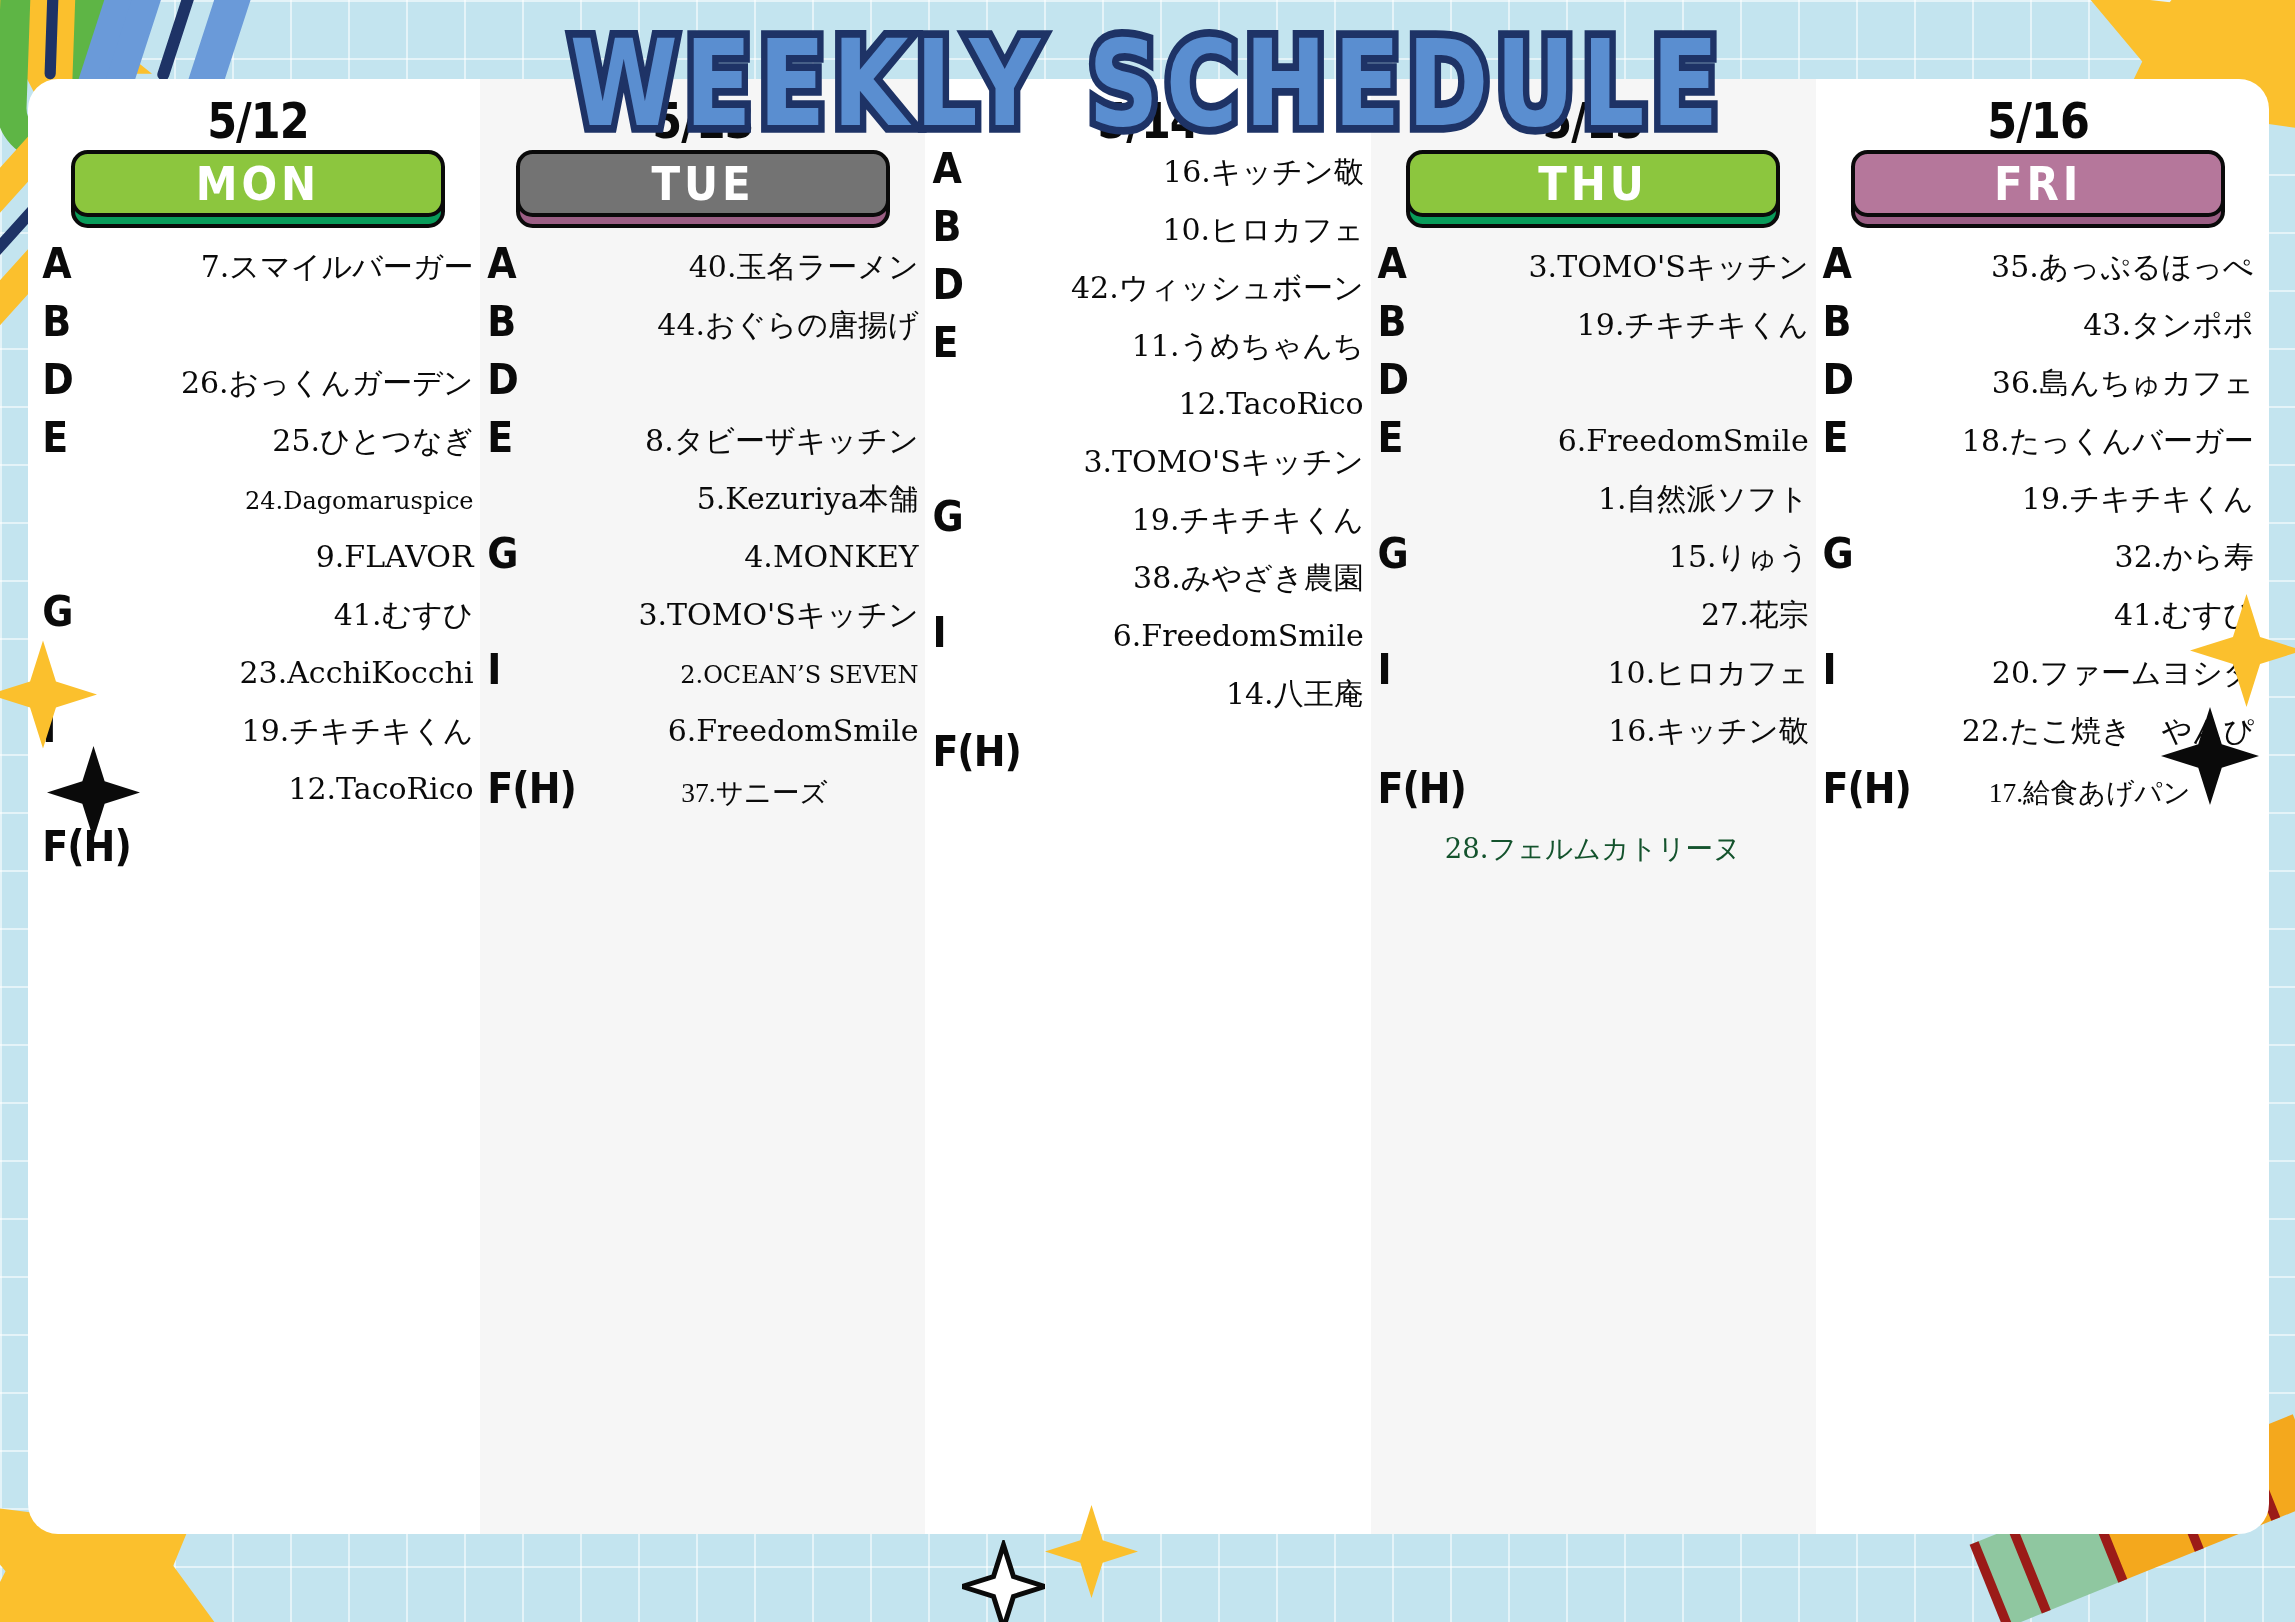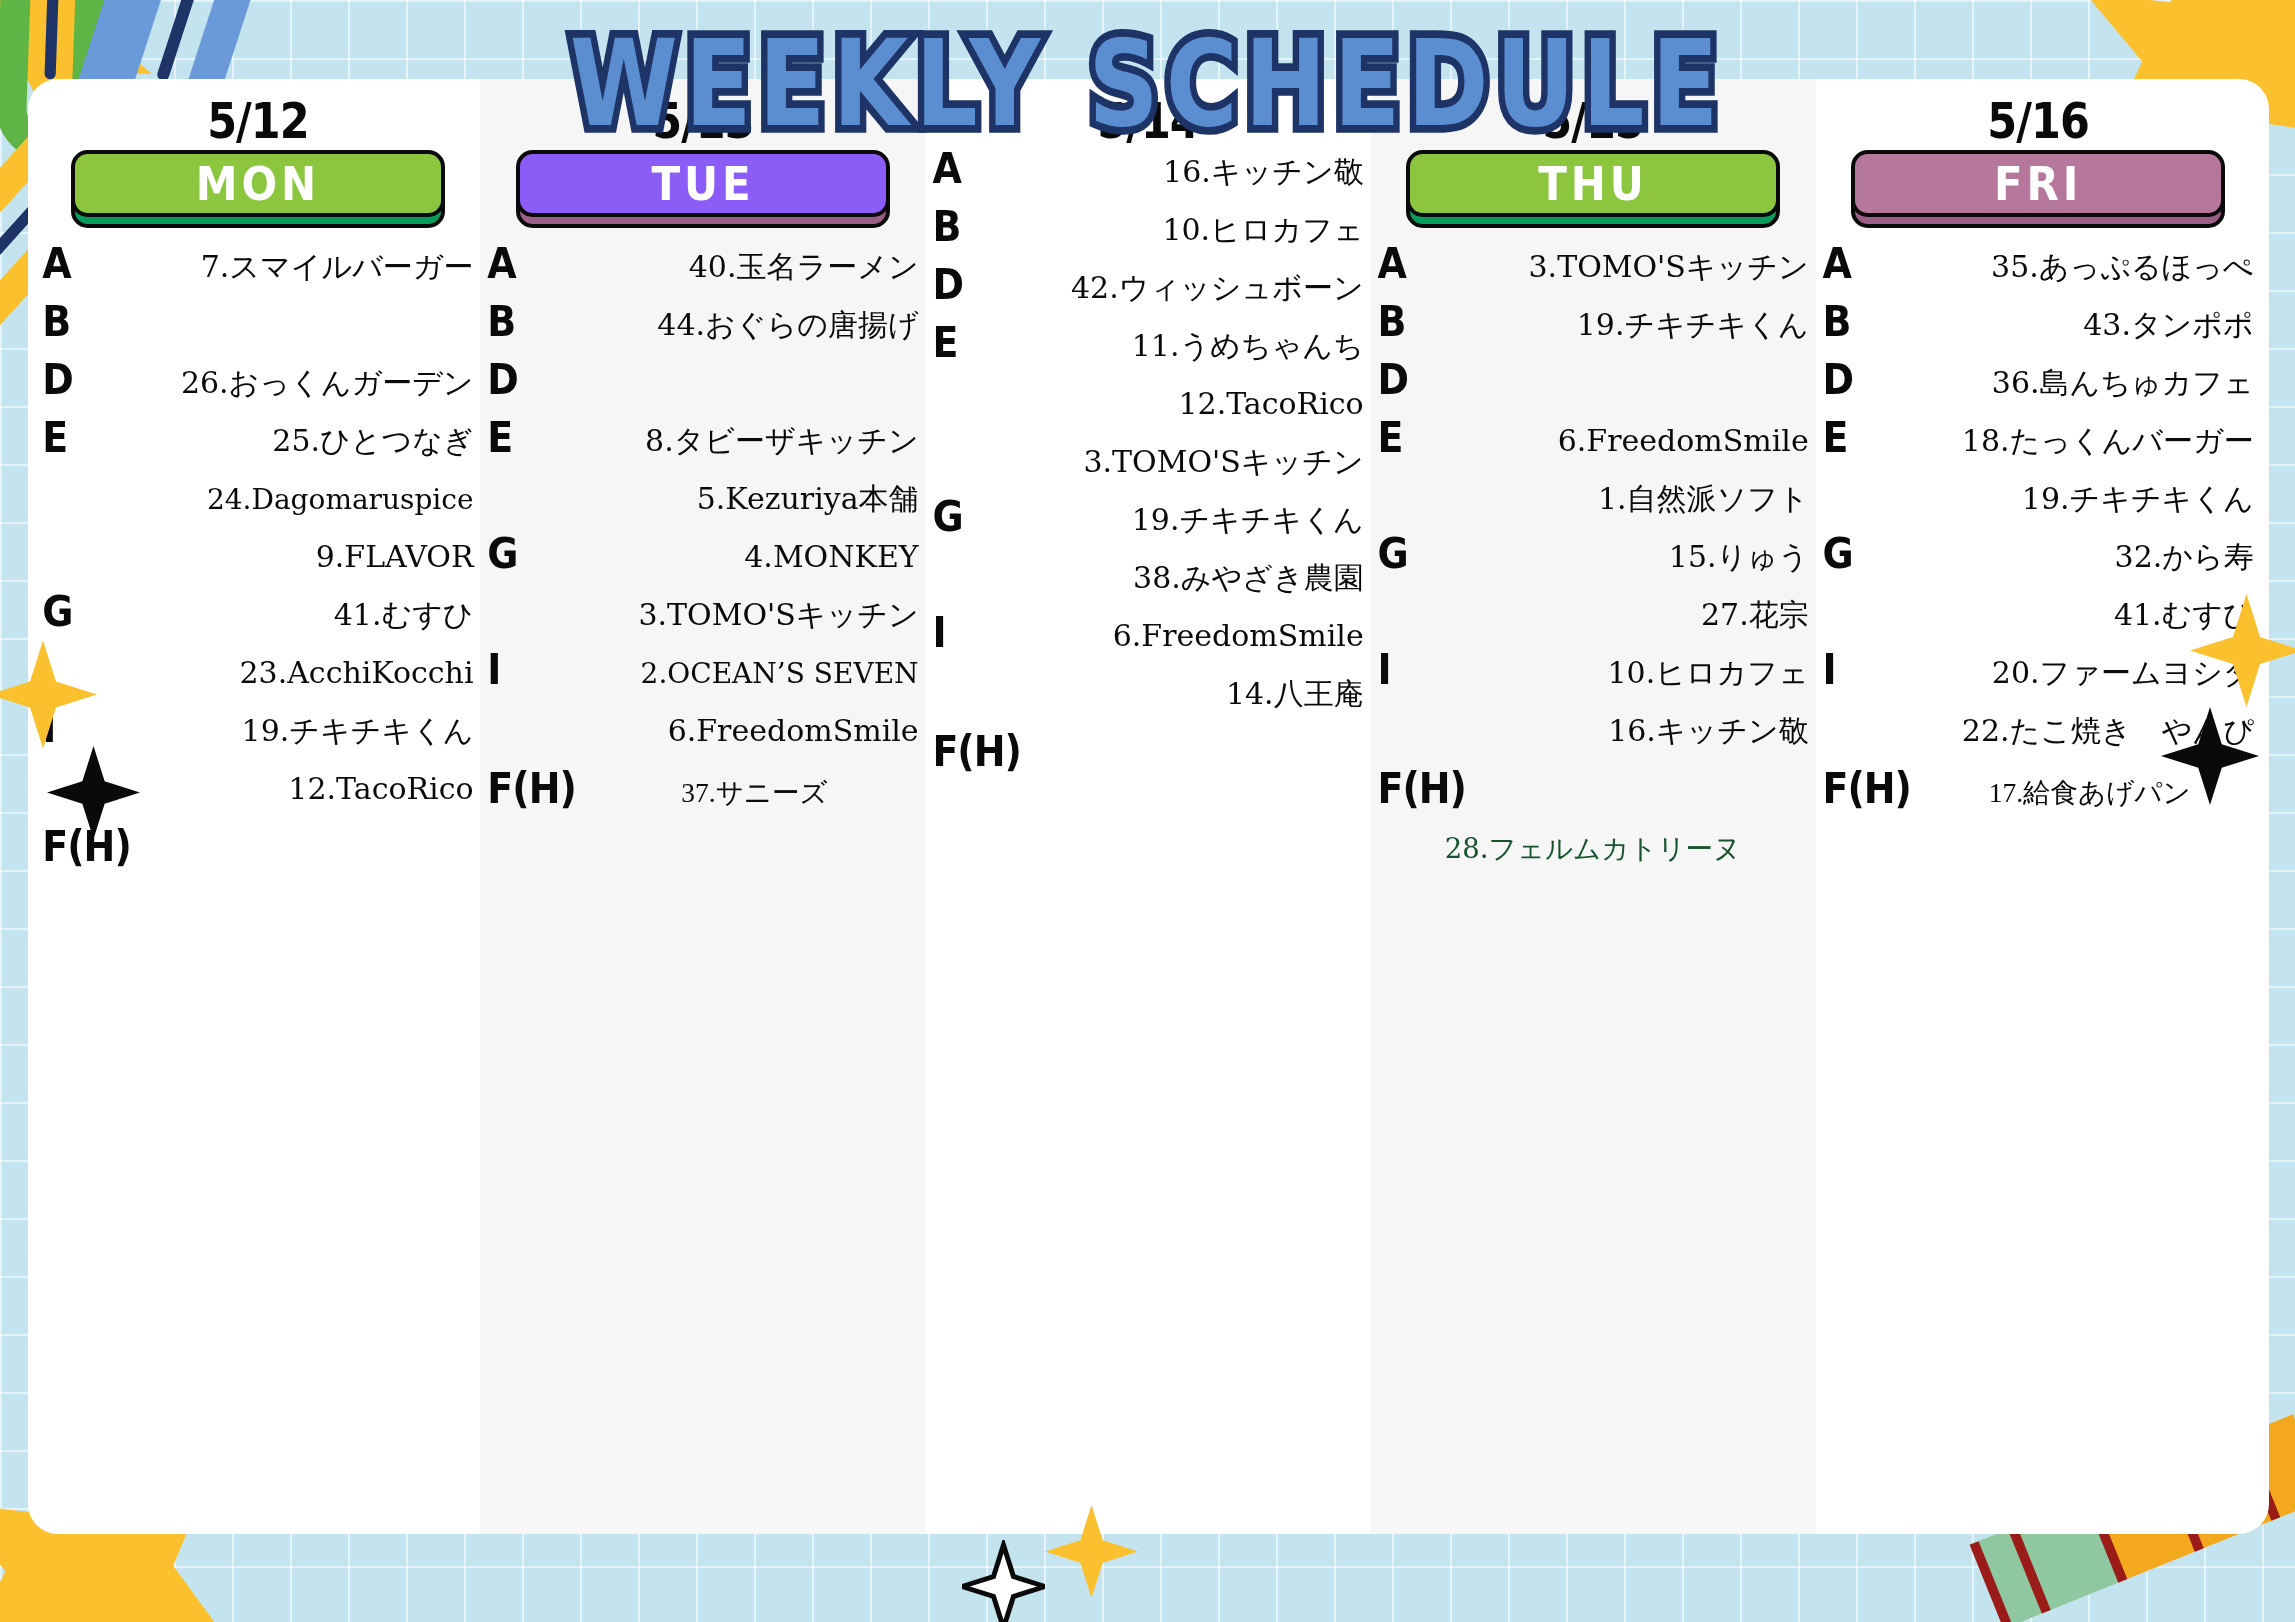--- a/index.html
+++ b/index.html
@@ -159,21 +159,21 @@
   }
   .cont-row {
     display: flex;
     align-items: baseline;
     min-height: 58px;
     padding: 0 2px;
   }
   .cont-row .slot-key { visibility: hidden; }
 
   .slot-row.wide .slot-val,
-  .cont-row.wide .slot-val { font-size: 28px; }
+  .cont-row.wide .slot-val { font-size: 24px; }
 
   .fh-row { display: flex; align-items: baseline; min-height: 55px; padding: 0 2px; }
   .fh-key {
     flex: 0 0 103px;
     font-family: "DejaVu Sans", sans-serif;
     font-size: 38px;
     font-weight: bold;
     color: #0a0a0a;
     letter-spacing: -1px;
     transform: scaleY(1.1);
@@ -308,21 +308,21 @@
       </div>
       <div class="fh-row">
         <div class="fh-key">F(H)</div>
         <div class="fh-val"></div>
       </div>
     </div>
     <div class="day-column tinted">
       <div class="day-date">5/13</div>
       <div class="day-badge-shell">
         <div class="day-badge-shadow" style="background: rgb(155, 94, 132);"></div>
-        <div class="day-badge" style="background: #8b5cf6;">
+        <div class="day-badge" style="background: #737373;">
           <span class="day-badge-label">TUE</span>
         </div>
       </div>
       <div class="slot-row">
         <div class="slot-key">A</div>
         <div class="slot-val">40.玉名ラーメン</div>
       </div>
       <div class="slot-row">
         <div class="slot-key">B</div>
         <div class="slot-val">44.おぐらの唐揚げ</div>

